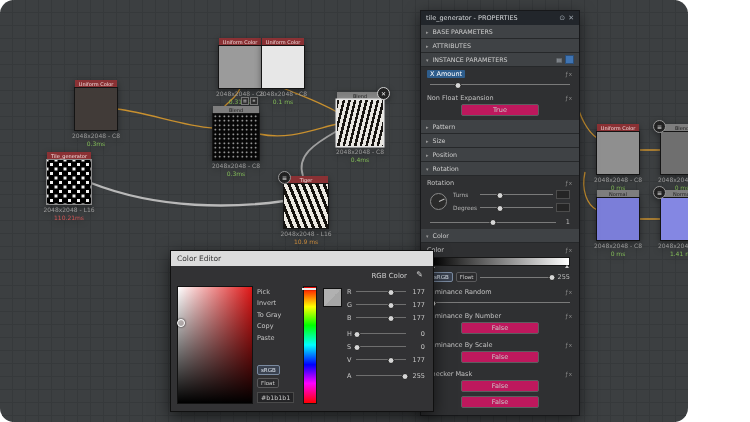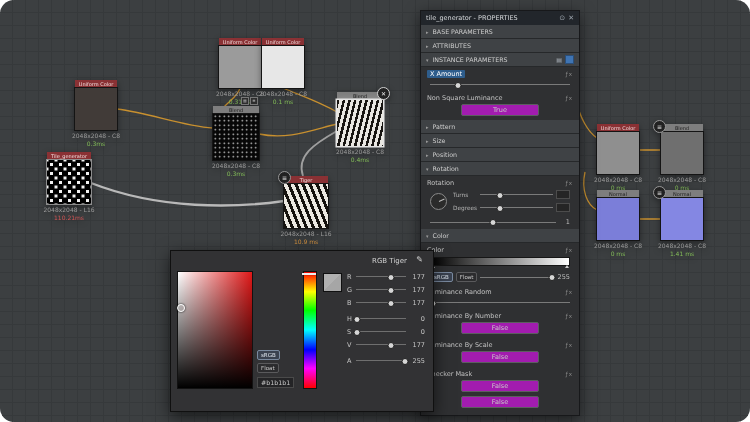--- a/index.html
+++ b/index.html
@@ -1,16 +1,16 @@
 <!DOCTYPE html>
 <html><head>
 <meta charset="utf-8">
 <style>
   html,body{margin:0;padding:0;background:#ffffff;}
-  .stage{position:relative;width:750px;height:422px;border-radius:14px;overflow:hidden;
+  .stage{position:relative;width:688px;height:422px;border-radius:14px;overflow:hidden;
     background:#3c3f41;font-family:"DejaVu Sans","Liberation Sans",sans-serif;}
   .canvas{position:absolute;inset:0;
     background-image:linear-gradient(#36393b 1px,transparent 1px),linear-gradient(90deg,#36393b 1px,transparent 1px);
     background-size:13px 13px;background-position:-1px -1px;}
   .wires{position:absolute;inset:0;width:750px;height:422px;}
   .wire{fill:none;}
   .wire.orange{stroke:#c8902f;stroke-width:1.3px;}
   .wire.graythick{stroke:#b9b9b9;stroke-width:2.4px;}
   .wire.gray{stroke:#9f9f9f;stroke-width:1.8px;}
 
@@ -59,21 +59,21 @@
   .icon-doc{font-size:6px;color:#aeb6bd;}
   .icon-blue{width:7px;height:7px;background:#3f74b3;border:1px solid #2a4e79;}
   .param-label{display:flex;align-items:center;gap:3px;padding:3px 6px 1px;font-size:6.5px;color:#c0c0c0;}
   .param-label .hl{background:#2e5d8c;color:#fff;padding:0 3px;border-radius:1px;}
   .fx{margin-left:auto;color:#8a8a8a;font-size:5.5px;letter-spacing:1px;}
   .slider-row{display:flex;align-items:center;gap:4px;padding:2px 9px 3px;}
   .track{position:relative;flex:1;height:7px;}
   .track::before{content:"";position:absolute;left:0;right:0;top:3px;height:1px;background:#7a7a7a;}
   .knob{position:absolute;top:0.5px;width:5px;height:5px;border-radius:50%;background:#d6d6d6;border:1px solid #1e1e1e;transform:translateX(-50%);}
   .val{font-size:6.5px;color:#bdbdbd;min-width:10px;text-align:right;}
-  .btn-wide{margin:1px auto 4px;width:76px;height:10px;background:#a21caf;border:1px solid #5c5e60;border-radius:2px;
+  .btn-wide{margin:1px auto 4px;width:76px;height:10px;background:#be185d;border:1px solid #5c5e60;border-radius:2px;
     color:#c9c9c9;font-size:6.5px;display:flex;align-items:center;justify-content:center;}
   .rot-widget{display:flex;gap:6px;padding:2px 9px 4px;align-items:center;}
   .dial{width:15px;height:15px;border-radius:50%;background:#2b2b2b;border:1px solid #8a8a8a;position:relative;flex:none;}
   .dial::after{content:"";position:absolute;left:50%;top:50%;width:6px;height:1px;background:#bbb;transform-origin:left center;transform:rotate(-25deg);}
   .rot-col{flex:1;display:flex;flex-direction:column;gap:4px;}
   .rot-row{display:flex;align-items:center;gap:3px;font-size:5.8px;color:#b5b5b5;}
   .rot-lbl{width:24px;}
   .mini-box{width:12px;height:7px;background:#252525;border:1px solid #4c4c4c;flex:none;}
   .grad-bar{position:relative;height:7px;margin:2px 9px 5px;background:linear-gradient(90deg,#000,#fff);border:1px solid #161616;}
   .gm{position:absolute;top:100%;width:0;height:0;border-left:2px solid transparent;border-right:2px solid transparent;border-bottom:3px solid #cfcfcf;}
@@ -264,21 +264,21 @@
       <span class="hl">X Amount</span>
       <span class="fx">ƒx</span>
     </div>
     <div class="slider-row">
       <div class="track">
           <div class="knob" style="left:20%"></div>
         </div>
     </div>
 
     <div class="param-label">
-      <span>Non Square Luminance</span>
+      <span>Non Float Expansion</span>
       <span class="fx">ƒx</span>
     </div>
     <div class="btn-wide">True</div>
 
     <div class="sec">
       <span class="arr">▸</span>
       <span>Pattern</span>
     </div>
     <div class="sec">
       <span class="arr">▸</span>
@@ -372,28 +372,38 @@
       <span>Checker Mask</span>
       <span class="fx">ƒx</span>
     </div>
     <div class="btn-wide">False</div>
 
     <div class="btn-wide">False</div>
 
   </div>
 
   <div class="ce">
+    <div class="ce-title">
+      <span>Color Editor</span>
+    </div>
     <div class="ce-body">
-      <span class="ce-mode">RGB Tiger</span>
+      <span class="ce-mode">RGB Color</span>
       <span class="dropper">✎</span>
 
       <div class="sv">
         <div class="sv-cursor"></div>
       </div>
 
+      <div class="ce-btns">
+        <div class="ce-btn">Pick</div>
+        <div class="ce-btn">Invert</div>
+        <div class="ce-btn">To Gray</div>
+        <div class="ce-btn">Copy</div>
+        <div class="ce-btn">Paste</div>
+      </div>
 
       <span class="chip on ce-srgb">sRGB</span>
       <span class="chip ce-float">Float</span>
       <span class="ce-hex">#b1b1b1</span>
 
       <div class="hue">
         <div class="hue-handle"></div>
       </div>
 
       <div class="swatch"></div>

